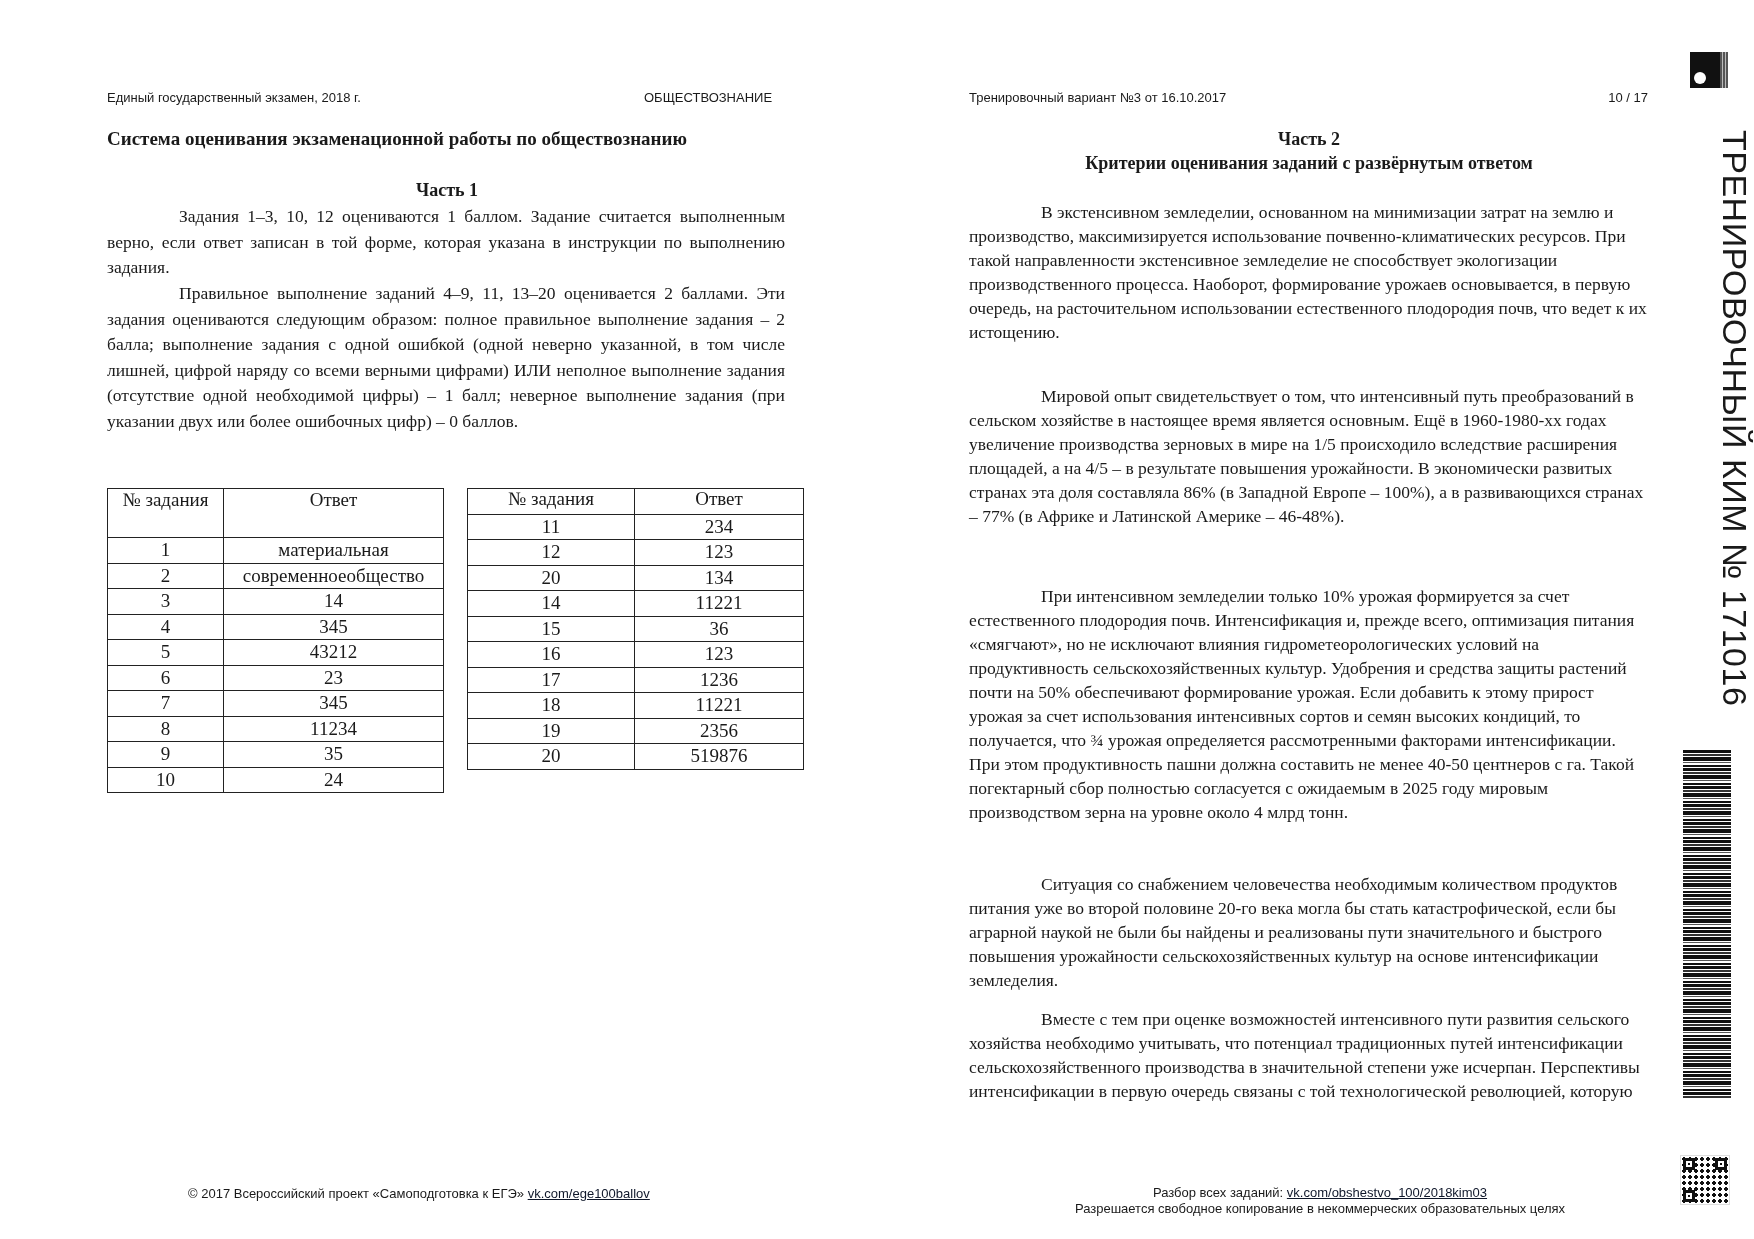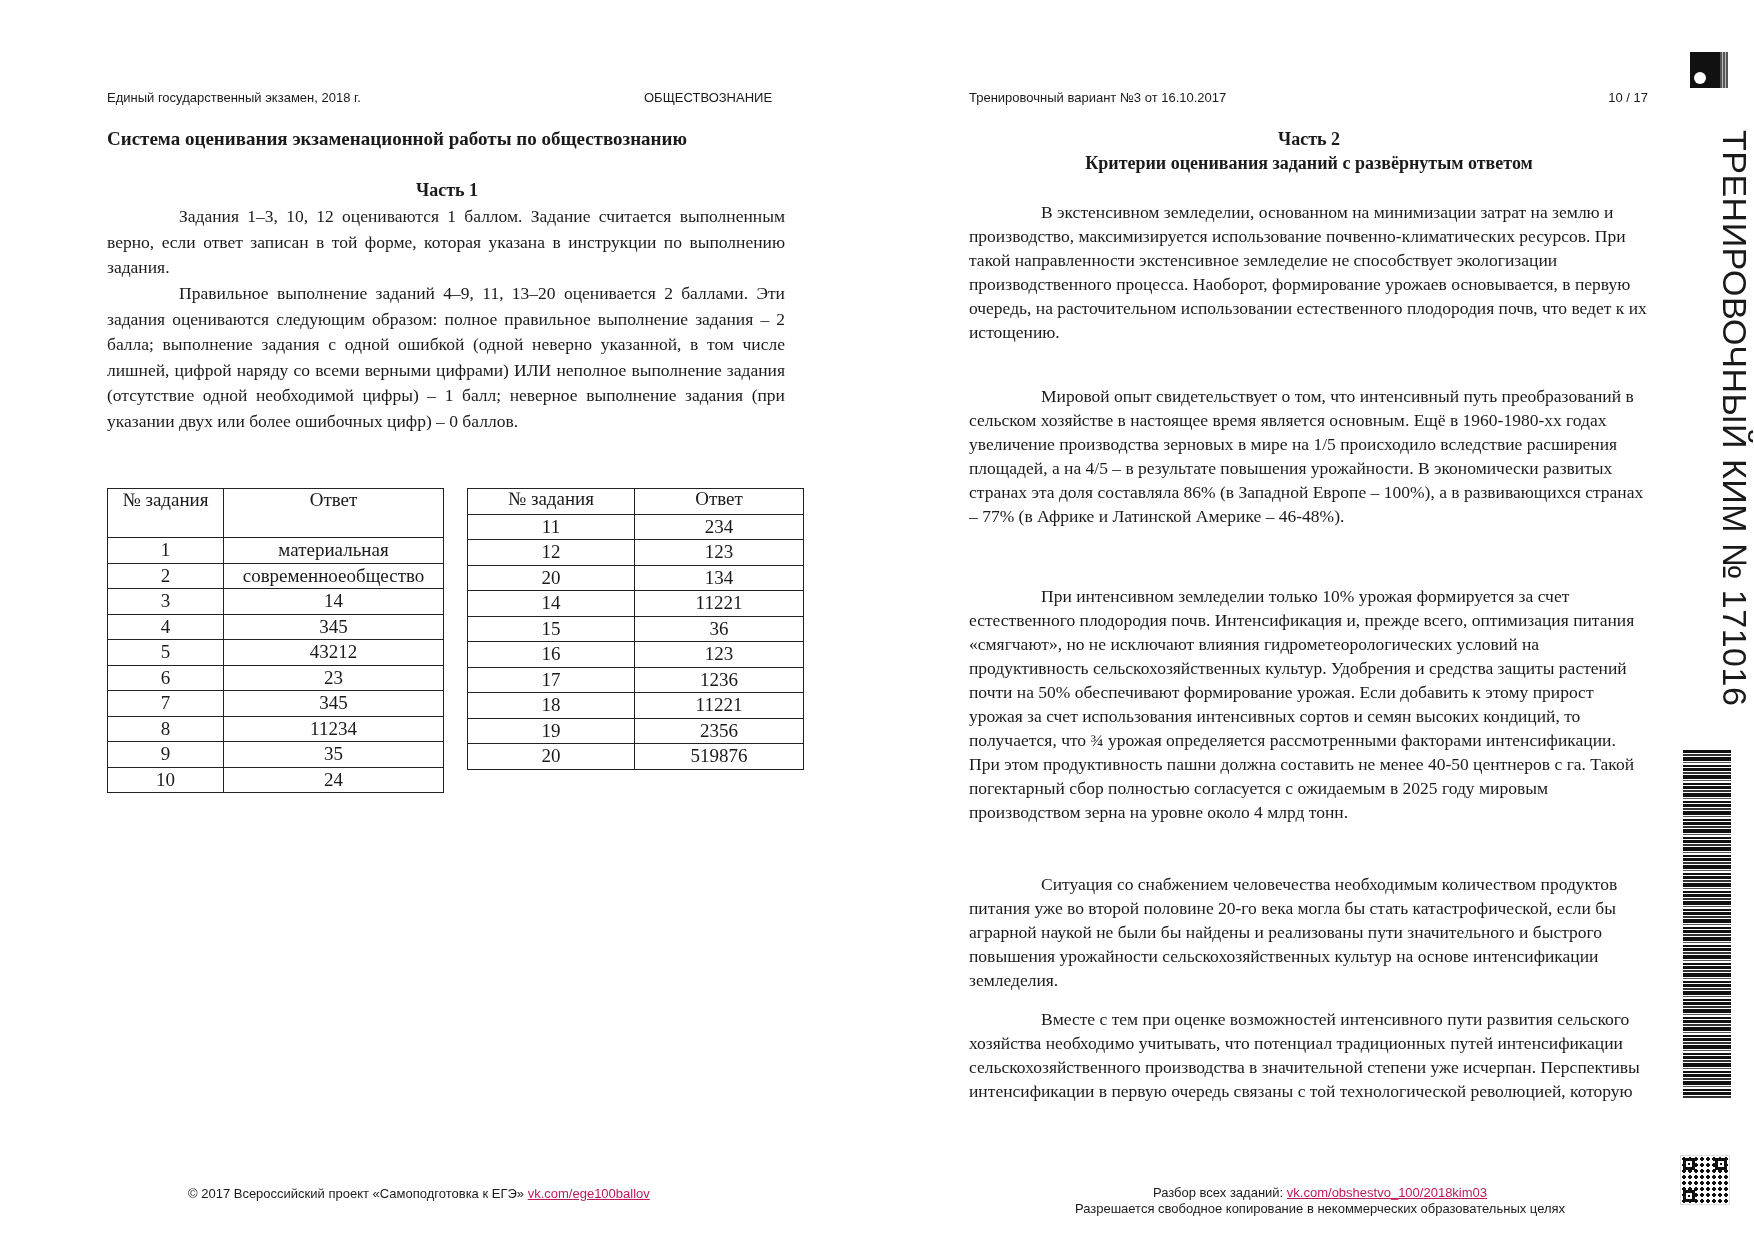--- a/index.html
+++ b/index.html
@@ -15,21 +15,21 @@
   .para { font-size: 17.5px; line-height: 25.5px; text-align: justify; }
   .para .ind { display: inline-block; width: 72px; }
   .rpara { font-size: 17.5px; line-height: 24px; }
 
   table.ans { position: absolute; border-collapse: collapse; font-family: Liberation Serif, serif; font-size: 19px; }
   table.ans td { border: 1.5px solid #222; text-align: center; padding: 0; height: 24.5px; line-height: 20px; }
   table.ans td.h2 { height: 48px; line-height: 22px; vertical-align: top; }
   table.ans td.h1 { vertical-align: top; }
 
   .footer { font-size: 13px; }
-  .link { color: #be185d; text-decoration: underline; }
+  .link { color: #0f172a; text-decoration: underline; }
 
   .side-text { position: absolute; left: 1720px; top: 130px; transform-origin: left top; transform: rotate(90deg) translate(0, -34px);
                font-family: "Liberation Sans", sans-serif; font-size: 34px; white-space: nowrap; letter-spacing: 0.5px; }
   .barcode { position: absolute; left: 1683px; top: 750px; width: 48px; height: 348px;
     background: repeating-linear-gradient(180deg, #111 0 3px, #fff 3px 4px, #333 4px 6px, #fff 6px 7px, #111 7px 11px, #fff 11px 12px, #555 12px 13px, #fff 13px 15px, #111 15px 17px, #fff 17px 18px); }
   .logo { position: absolute; left: 1690px; top: 52px; width: 30px; height: 36px; background: #111; }
   .logo::after { content: ""; position: absolute; left: 4px; bottom: 4px; width: 12px; height: 12px; border-radius: 50%; background: #fff; }
   .logo-stripe { position: absolute; left: 1720px; top: 52px; width: 8px; height: 36px; background: repeating-linear-gradient(90deg,#555 0 2px,#bbb 2px 3px); }
   .qr { position: absolute; left: 1680px; top: 1155px; width: 48px; height: 48px;
     background:

